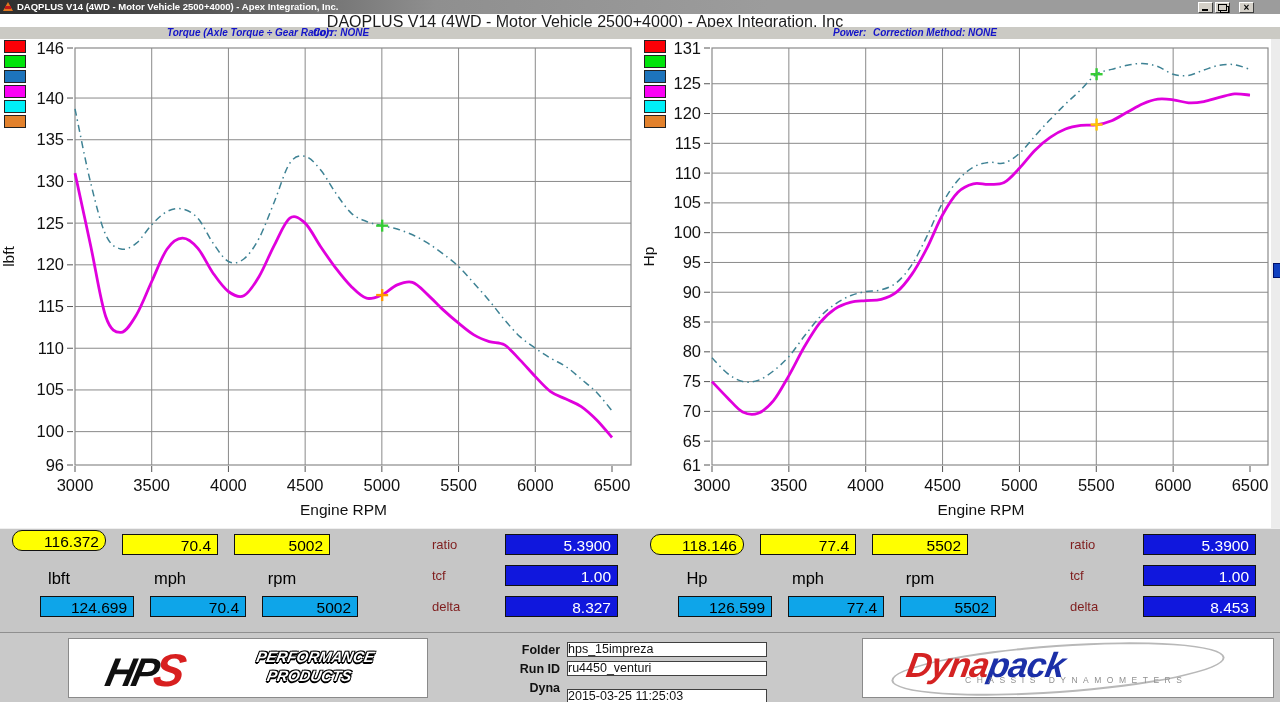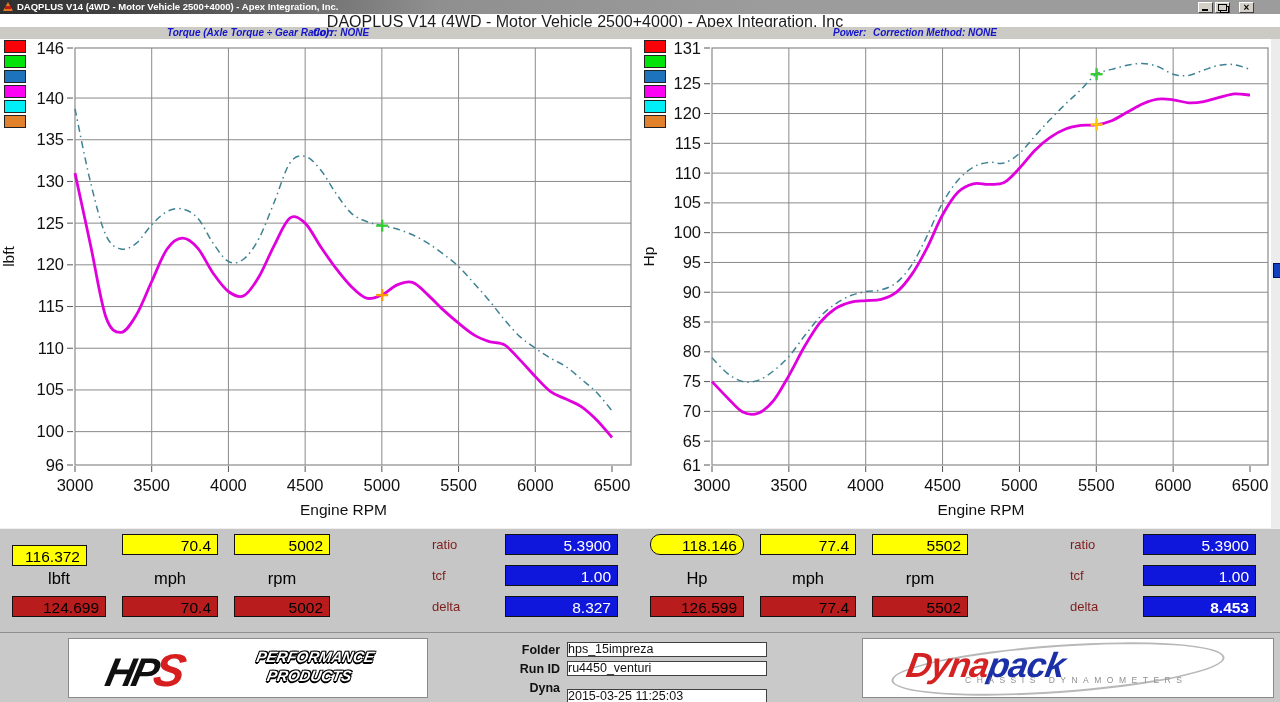--- a/index.html
+++ b/index.html
@@ -41,21 +41,21 @@
   .swatch{width:22px;height:13px;border:1px solid #222;margin-bottom:2px;box-sizing:border-box;}
   #edge-strip{left:1271px;top:0;width:9px;height:489px;background:#ececec;}
   #edge-marker{left:1273px;top:224px;width:7px;height:13px;background:#1040c0;border:1px solid #00106a;}
 
   
   #tables{left:0;top:528px;width:1280px;height:104px;background:#c6c6c6;
     border-top:1px solid #efefef;box-sizing:border-box;}
   .valbox{position:absolute;height:21px;line-height:21px;font-size:15.5px;color:#000;
     text-align:right;padding-right:6px;border:1px solid #111;box-sizing:border-box;}
   .valbox.yellow{background:#ffff00;}
-  .valbox.green{background:#b91c1c;}
+  .valbox.green{background:#0ea5e9;margin-left:28px;}
   .valbox.blue{background:#1017dd;color:#ffffff;}
   .unit-label{position:absolute;height:18px;font-size:16.5px;color:#000;text-align:center;}
   .stat-label{position:absolute;font-size:13px;color:#7f1d1d;}
 
   
   #footer{left:0;top:632px;width:1280px;height:70px;background:#c9c9c9;
     border-top:1px solid #8f8f8f;box-sizing:border-box;}
   .logo-panel{position:absolute;top:5px;height:60px;background:#ffffff;
     border:1px solid #8a8a8a;box-sizing:border-box;}
   #hps-panel{left:68px;width:360px;}
@@ -261,21 +261,21 @@
       <div class="swatch" style="background: rgb(0, 239, 247);"></div>
       <div class="swatch" style="background: rgb(226, 129, 44);"></div>
     </div>
   <div class="abs" id="edge-strip"></div>
   <div class="abs" id="edge-marker"></div>
 </div>
 
 <div class="abs" id="tables">
 
   <div id="left-table">
-      <div class="valbox yellow" style="left: 12px; top: 16px; width: 75px;">116.372</div>
+      <div class="valbox yellow" style="left: 12px; top: 1px; width: 94px; border-radius: 10px;">116.372</div>
       <div class="valbox yellow" style="left: 122px; top: 5px; width: 96px;">70.4</div>
       <div class="valbox yellow" style="left: 234px; top: 5px; width: 96px;">5002</div>
       <div class="unit-label" style="left: 12px; top: 40px; width: 94px;">lbft</div>
       <div class="unit-label" style="left: 122px; top: 40px; width: 96px;">mph</div>
       <div class="unit-label" style="left: 234px; top: 40px; width: 96px;">rpm</div>
       <div class="valbox green" style="left: 12px; top: 67px; width: 94px;">124.699</div>
       <div class="valbox green" style="left: 122px; top: 67px; width: 96px;">70.4</div>
       <div class="valbox green" style="left: 234px; top: 67px; width: 96px;">5002</div>
       <div class="stat-label" style="left: 432px; top: 8px;">ratio</div>
       <div class="valbox blue" style="left: 505px; top: 5px; width: 113px;">5.3900</div>
@@ -292,21 +292,21 @@
       <div class="unit-label" style="left: 760px; top: 40px; width: 96px;">mph</div>
       <div class="unit-label" style="left: 872px; top: 40px; width: 96px;">rpm</div>
       <div class="valbox green" style="left: 650px; top: 67px; width: 94px;">126.599</div>
       <div class="valbox green" style="left: 760px; top: 67px; width: 96px;">77.4</div>
       <div class="valbox green" style="left: 872px; top: 67px; width: 96px;">5502</div>
       <div class="stat-label" style="left: 1070px; top: 8px;">ratio</div>
       <div class="valbox blue" style="left: 1143px; top: 5px; width: 113px;">5.3900</div>
       <div class="stat-label" style="left: 1070px; top: 39px;">tcf</div>
       <div class="valbox blue" style="left: 1143px; top: 36px; width: 113px;">1.00</div>
       <div class="stat-label" style="left: 1070px; top: 70px;">delta</div>
-      <div class="valbox blue" style="left: 1143px; top: 67px; width: 113px; font-weight: bold;">8.453</div>
+      <div class="valbox blue" style="left: 1143px; top: 67px; width: 113px;">8.453</div>
     </div>
 </div>
 
 <div class="abs" id="footer">
   <div class="logo-panel" id="hps-panel">
     <div id="hps-mark"><span id="hps-hp">HP</span><span id="hps-s">S</span></div>
     <div id="hps-text">
       <div class="l1">PERFORMANCE</div>
       <div class="l2">PRODUCTS</div>
     </div>

